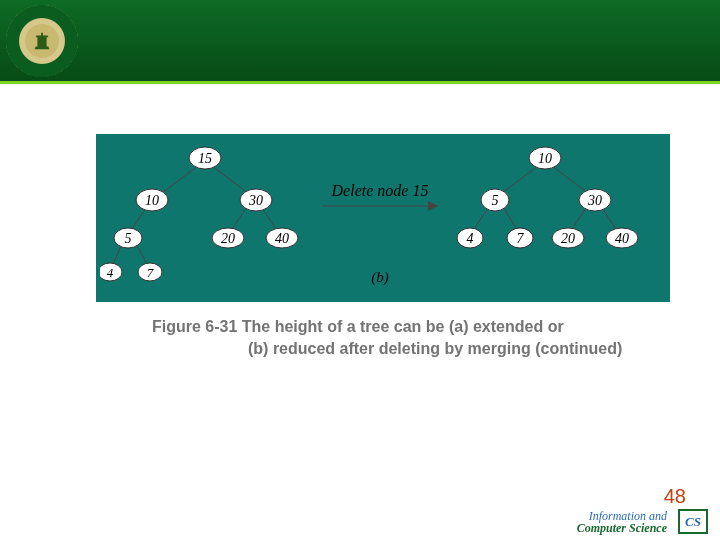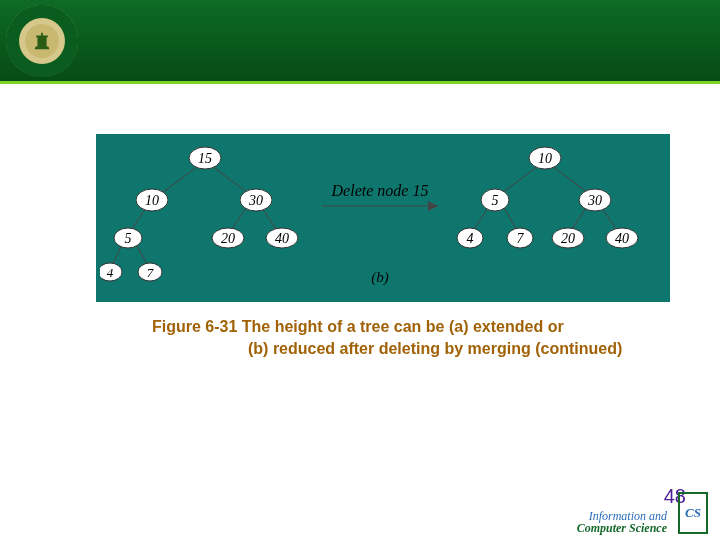--- a/index.html
+++ b/index.html
@@ -4,28 +4,28 @@
 <style>
   * { margin:0; padding:0; box-sizing:border-box; }
   body { width:720px; height:540px; font-family:"Times New Roman", serif; background:#fff; overflow:hidden; position:relative; }
   .header { height:84px; background:linear-gradient(#0e6b25, #064b15); border-bottom:3px solid #7fd324; display:flex; align-items:center; padding-left:6px; }
   .logo { width:72px; height:72px; border-radius:50%; background:radial-gradient(circle at 50% 50%, #d6c88a 0 44%, #0a5c1f 46% 70%, #d6c88a 72% 78%, #0a5c1f 80% 100%); display:flex; align-items:center; justify-content:center; flex-shrink:0; }
   .logo-inner { width:34px; height:34px; border-radius:50%; background:#c9b86f; display:flex; align-items:center; justify-content:center; }
   .logo-inner svg { width:22px; height:22px; }
   .title { color:#fff; font-size:34px; margin-left:24px; letter-spacing:.3px; }
   .content { padding:50px 30px 0 100px; }
   .diagram { background:#0f766e; padding:6px 4px 10px 4px; margin:0 20px 14px -4px;font-style:italic; }
-  .caption { font-family:Arial, Helvetica, sans-serif; font-weight:bold; font-size:16px; line-height:1.35; color:#a16207; padding-left:52px; }
+  .caption { font-family:Arial, Helvetica, sans-serif; font-weight:bold; font-size:16px; line-height:1.35; color:#737373; padding-left:52px; }
   .caption-line2 { padding-left:96px; }
-  .slide-num { position:absolute; bottom:32px; right:34px; font-family:Arial, sans-serif; font-size:20px; color:#4c1d95;margin-left:22px; }
+  .slide-num { position:absolute; bottom:32px; right:34px; font-family:Arial, sans-serif; font-size:20px; color:#c2410c;margin-left:22px; }
   .footer-logo { position:absolute; bottom:6px; right:12px; display:flex; align-items:flex-end; gap:11px; font-family:"Times New Roman", serif; }
   .footer-logo .txt { text-align:right; line-height:1; }
   .footer-logo .t1 { color:#2a6db8; font-style:italic; font-size:12px; }
   .footer-logo .t2 { color:#176a2c; font-style:italic; font-weight:bold; font-size:12px;padding-left:38px; }
-  .footer-logo .sq { width:30px; height:42px; border:2px solid #176a2c; display:flex; align-items:center; justify-content:center; color:#2a6db8; font-weight:bold; font-size:13px; font-style:italic; }
+  .footer-logo .sq { width:30px; height:25px; border:2px solid #176a2c; display:flex; align-items:center; justify-content:center; color:#2a6db8; font-weight:bold; font-size:13px; font-style:italic; }
 
   svg text { font-family:"Times New Roman", serif; }
   .nd { fill:#fff; stroke:#333; stroke-width:1; }
   .edge { stroke:#444; stroke-width:1; }
   .lbl-fig { font-family:"Times New Roman", serif; font-size:15px; }
 </style>
 </head>
 <body>
 
 <div class="header">

